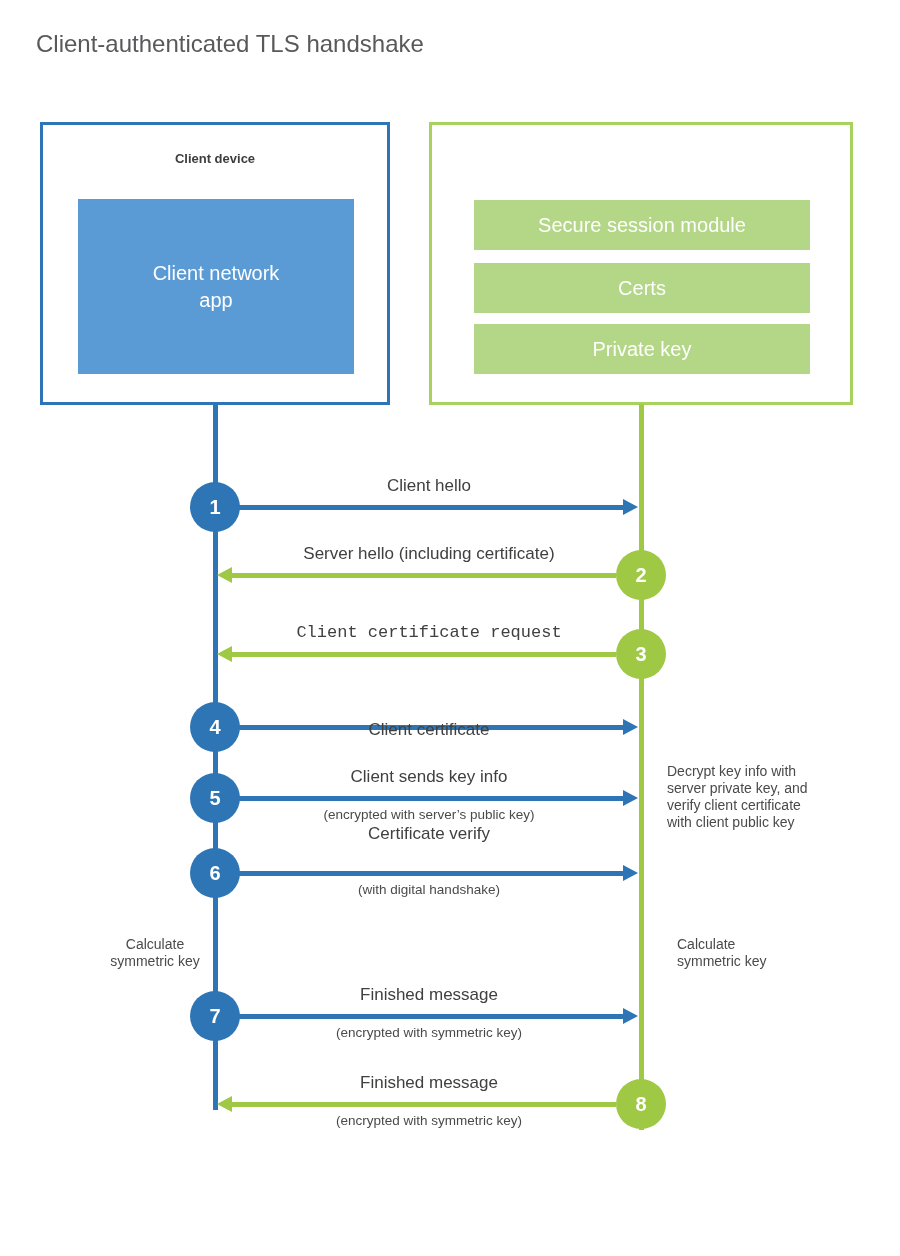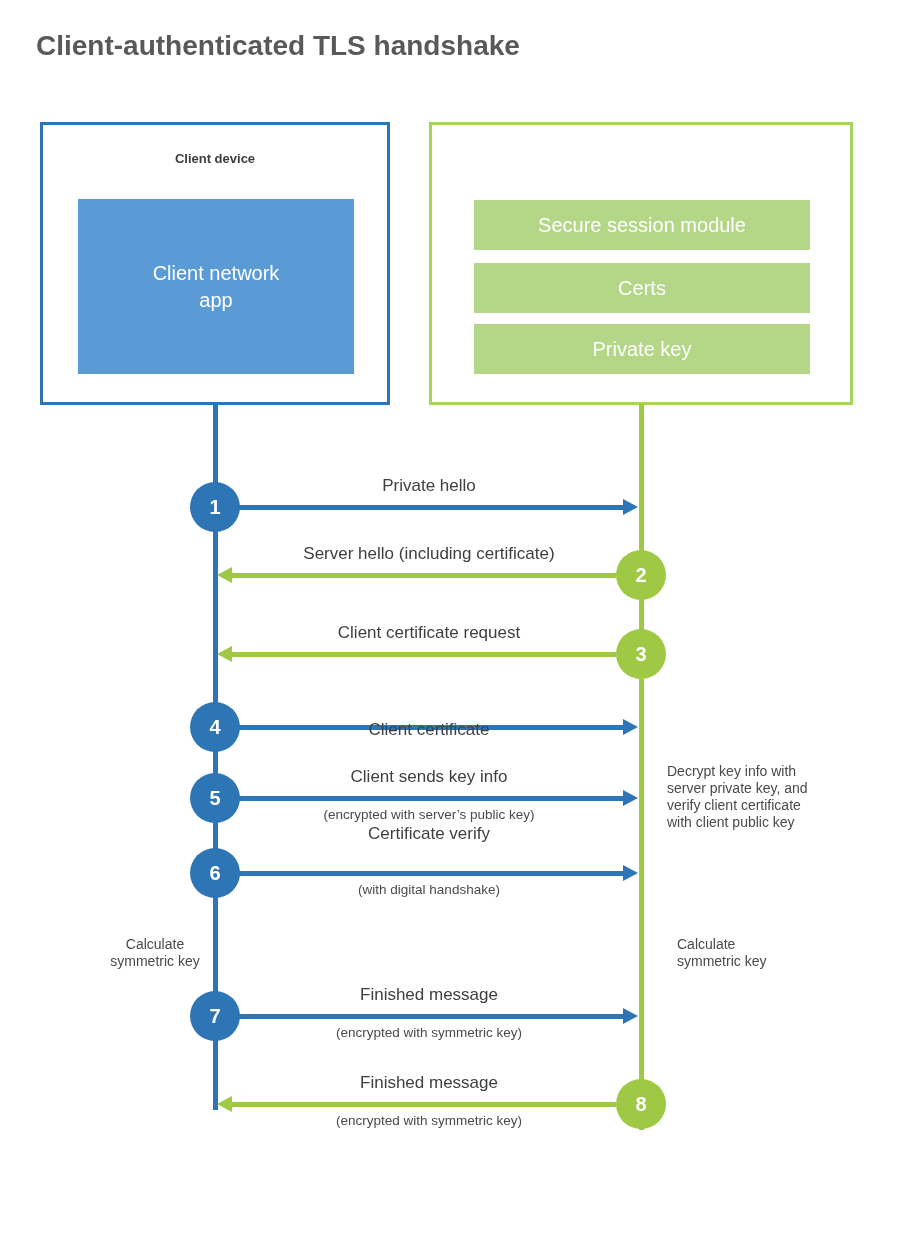--- a/index.html
+++ b/index.html
@@ -1,19 +1,19 @@
 <!DOCTYPE html>
 <html style="--blue: #2e75b6; --blue-fill: #5b9bd5; --green: #9fc845; --green-border: #a7d25e; --green-fill: #b3d787; --heading-text: #3d3d3d; --title-text: #58595b; --label-text: #404040; --note-text: #4a4a4a;"><head>
 <meta charset="utf-8">
 <style>
   html,body{margin:0;padding:0;background:#ffffff;}
   body{font-family:"Liberation Sans","DejaVu Sans",sans-serif;}
   .canvas{position:relative;width:900px;height:1256px;background:#fff;overflow:hidden;}
 
-  .title{position:absolute;left:36px;top:30px;font-size:28px;font-weight:700;
+  .title{position:absolute;left:36px;top:30px;font-size:24px;font-weight:400;
          color:var(--title-text);letter-spacing:0px;}
 
   .actor{position:absolute;top:122px;height:283px;background:#fff;box-sizing:border-box;}
   .client-box{left:40px;width:350px;border:3px solid var(--blue);}
   .server-box{left:429px;width:424px;border:3px solid var(--green-border);}
   .actor-title{position:absolute;left:0;right:0;top:26px;text-align:center;
                font-size:13px;font-weight:700;color:var(--heading-text);}
   .app-box{position:absolute;left:35px;top:74px;width:276px;height:175px;
            background:var(--blue-fill);display:flex;align-items:center;justify-content:center;
            color:#fff;font-size:20px;text-align:center;white-space:pre-line;line-height:27px;}
@@ -69,29 +69,29 @@
     <div class="server-bar bar-2">Private key</div>
   </div>
 
   <div class="lifeline blue-line"></div>
   <div class="lifeline green-line"></div>
 
   <div id="steps">
       <div class="arrow-line blue" style="left: 238px; top: 505px; width: 387px;"></div>
       <div class="arrow-head right blue" style="left: 623px; top: 499px;"></div>
       <div class="circle blue" style="left: 190px; top: 482px;">1</div>
-      <div class="msg-label" style="top: 476px;">Private hello</div>
+      <div class="msg-label" style="top: 476px;">Client hello</div>
       <div class="arrow-line green" style="left: 231px; top: 573px; width: 385px;"></div>
       <div class="arrow-head left green" style="left: 217px; top: 567px;"></div>
       <div class="circle green" style="left: 616px; top: 550px;">2</div>
       <div class="msg-label" style="top: 544px;">Server hello (including certificate)</div>
       <div class="arrow-line green" style="left: 231px; top: 652px; width: 385px;"></div>
       <div class="arrow-head left green" style="left: 217px; top: 646px;"></div>
       <div class="circle green" style="left: 616px; top: 629px;">3</div>
-      <div class="msg-label" style="top: 623px;">Client certificate request</div>
+      <div class="msg-label" style="top: 623px; font-family: Liberation Mono, monospace;">Client certificate request</div>
       <div class="arrow-line blue" style="left: 238px; top: 725px; width: 387px;"></div>
       <div class="arrow-head right blue" style="left: 623px; top: 719px;"></div>
       <div class="circle blue" style="left: 190px; top: 702px;">4</div>
       <div class="msg-label" style="top: 696px; margin-top: 24px;">Client certificate</div>
       <div class="arrow-line blue" style="left: 238px; top: 796px; width: 387px;"></div>
       <div class="arrow-head right blue" style="left: 623px; top: 790px;"></div>
       <div class="circle blue" style="left: 190px; top: 773px;">5</div>
       <div class="msg-label" style="top: 767px;">Client sends key info</div>
       <div class="msg-sublabel" style="top: 807px;">(encrypted with server’s public key)</div>
       <div class="arrow-line blue" style="left: 238px; top: 871px; width: 387px;"></div>

